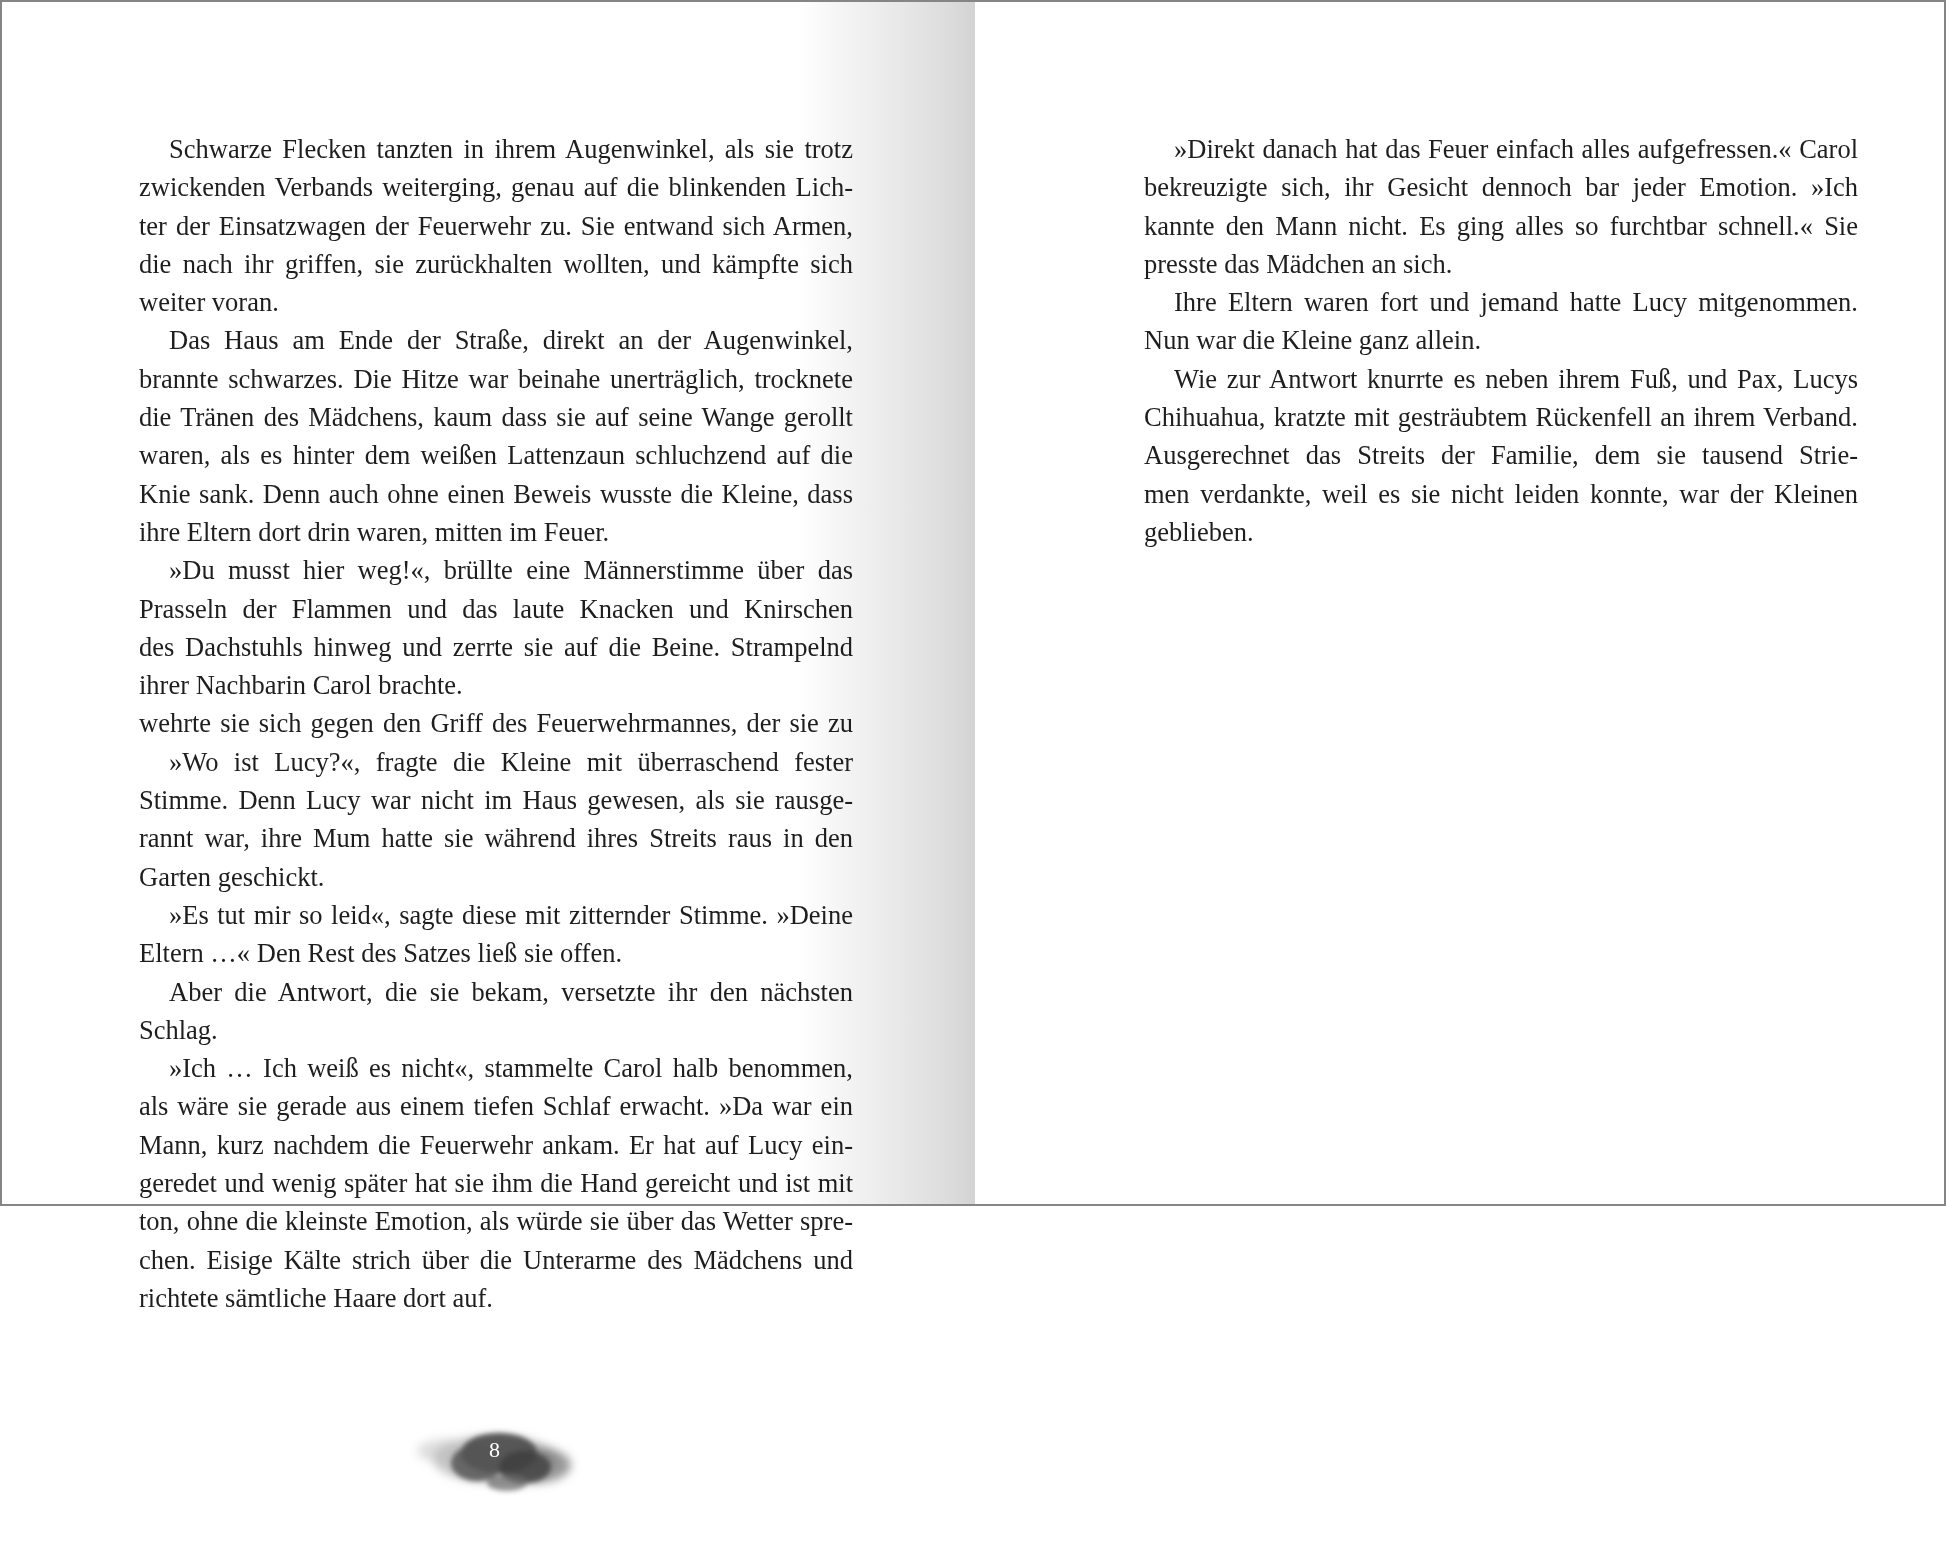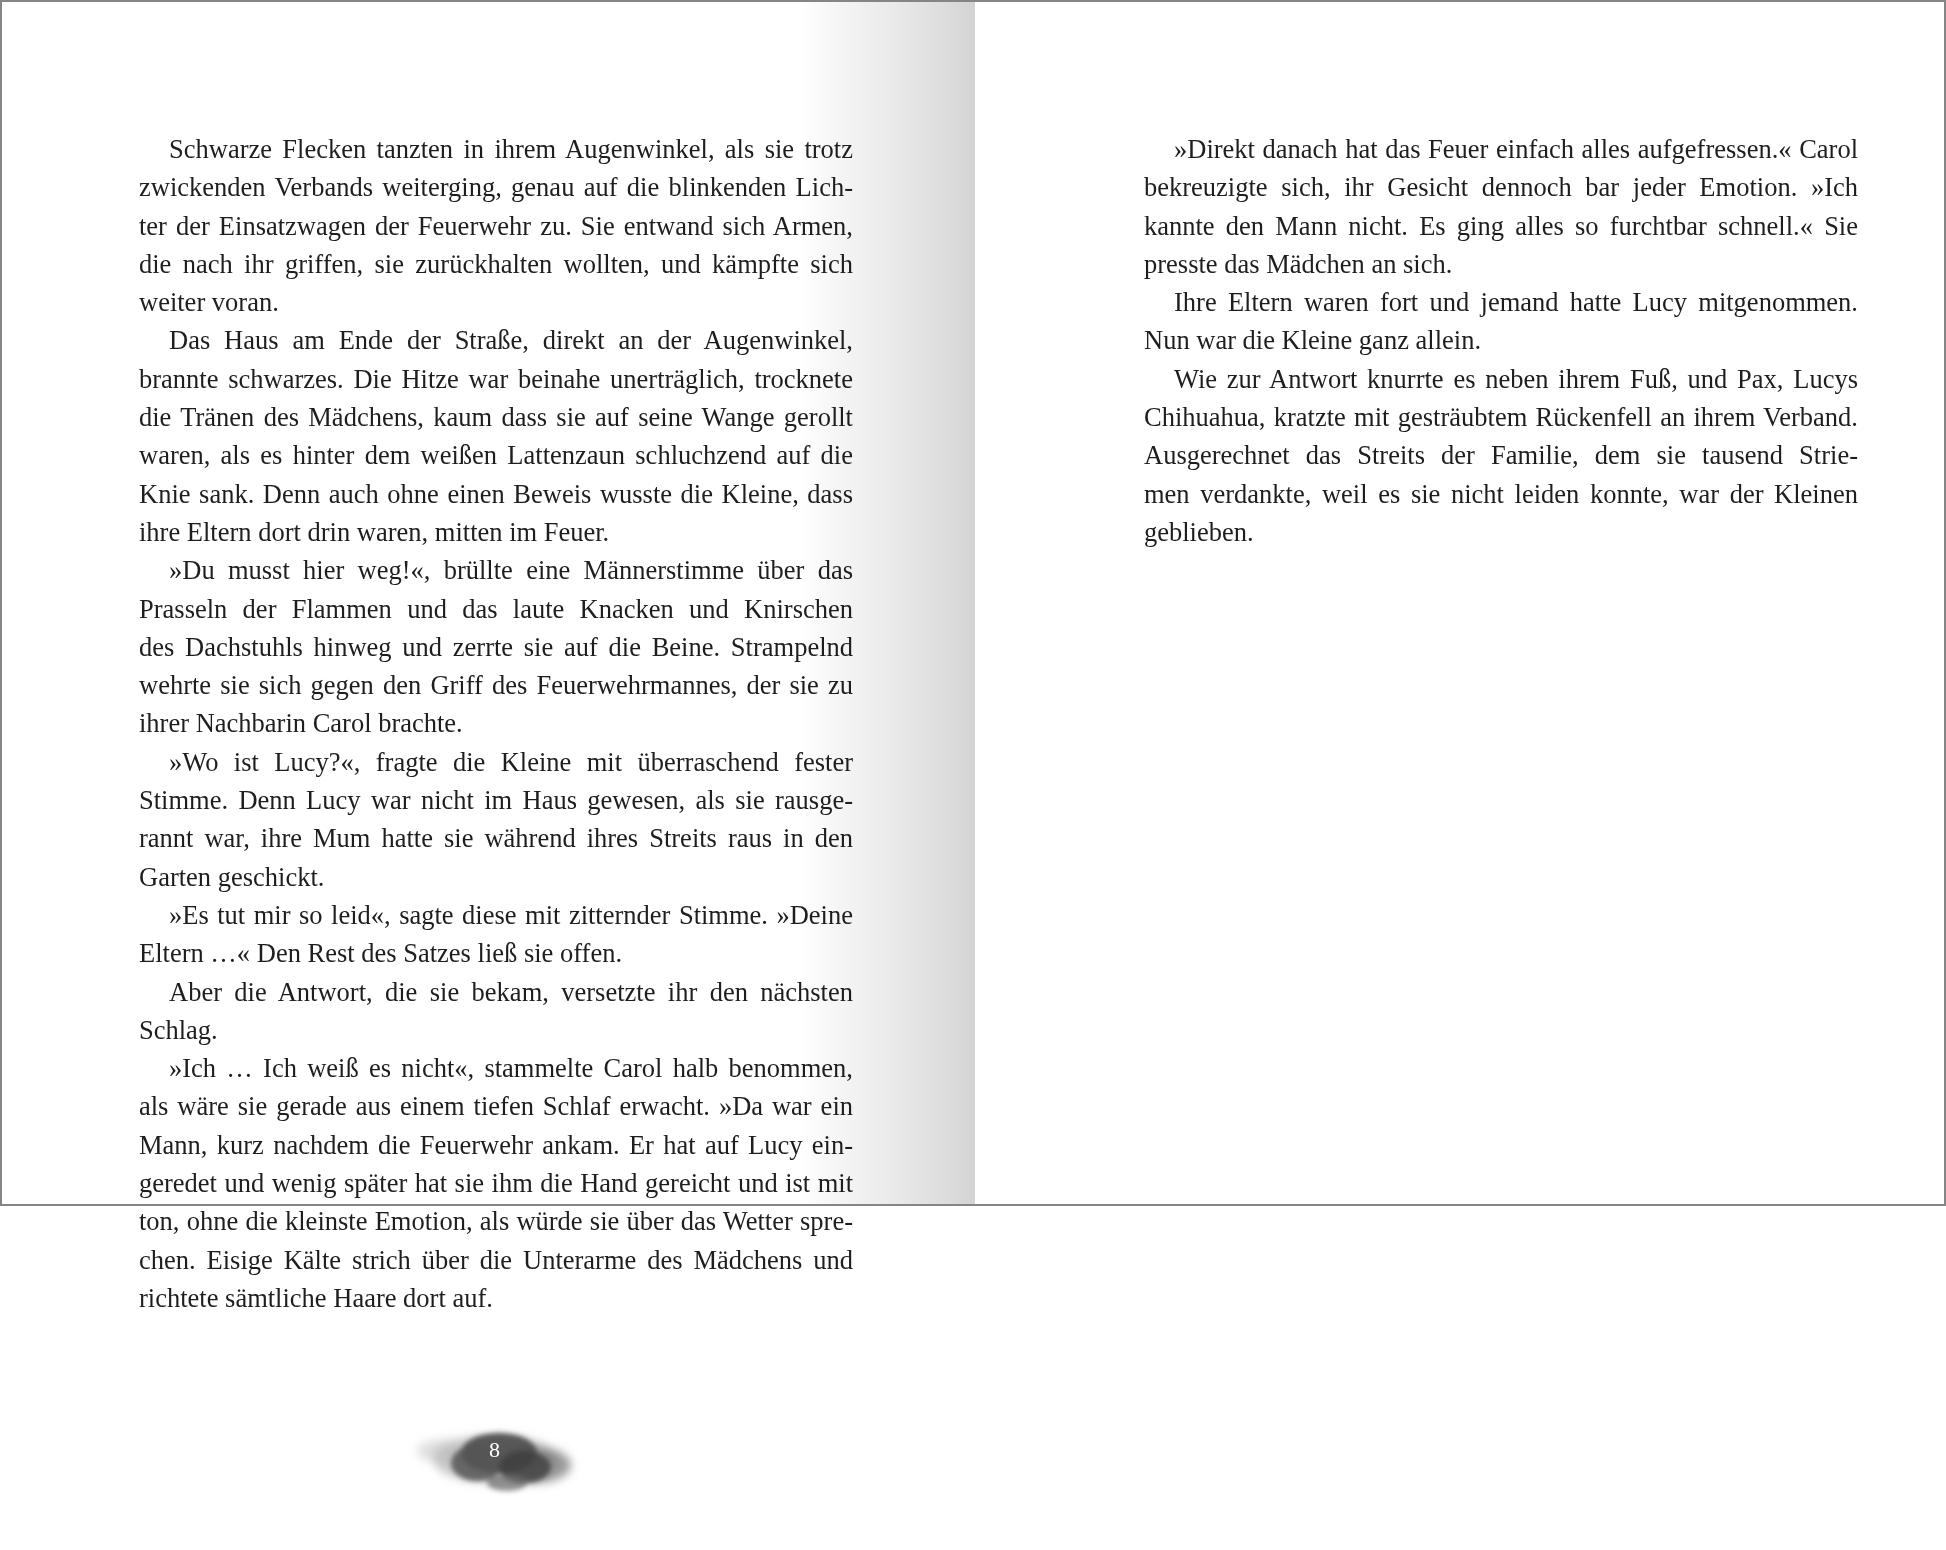--- a/index.html
+++ b/index.html
@@ -54,22 +54,22 @@
         <span class="line">brannte schwarzes. Die Hitze war beinahe unerträglich, trocknete</span>
         <span class="line">die Tränen des Mädchens, kaum dass sie auf seine Wange gerollt</span>
         <span class="line">waren, als es hinter dem weißen Lattenzaun schluchzend auf die</span>
         <span class="line">Knie sank. Denn auch ohne einen Beweis wusste die Kleine, dass</span>
         <span class="line last">ihre Eltern dort drin waren, mitten im Feuer.</span>
       </div>
       <div>
         <span class="line indent">»Du musst hier weg!«, brüllte eine Männerstimme über das</span>
         <span class="line">Prasseln der Flammen und das laute Knacken und Knirschen</span>
         <span class="line">des Dachstuhls hinweg und zerrte sie auf die Beine. Strampelnd</span>
+        <span class="line last">ihrer Nachbarin Carol brachte.</span>
         <span class="line">wehrte sie sich gegen den Griff des Feuerwehrmannes, der sie zu</span>
-        <span class="line last">ihrer Nachbarin Carol brachte.</span>
       </div>
       <div>
         <span class="line indent">»Wo ist Lucy?«, fragte die Kleine mit überraschend fester</span>
         <span class="line">Stimme. Denn Lucy war nicht im Haus gewesen, als sie rausge-</span>
         <span class="line">rannt war, ihre Mum hatte sie während ihres Streits raus in den</span>
         <span class="line last">Garten geschickt.</span>
       </div>
       <div>
         <span class="line indent">»Es tut mir so leid«, sagte diese mit zitternder Stimme. »Deine</span>
         <span class="line last">Eltern …« Den Rest des Satzes ließ sie offen.</span>

